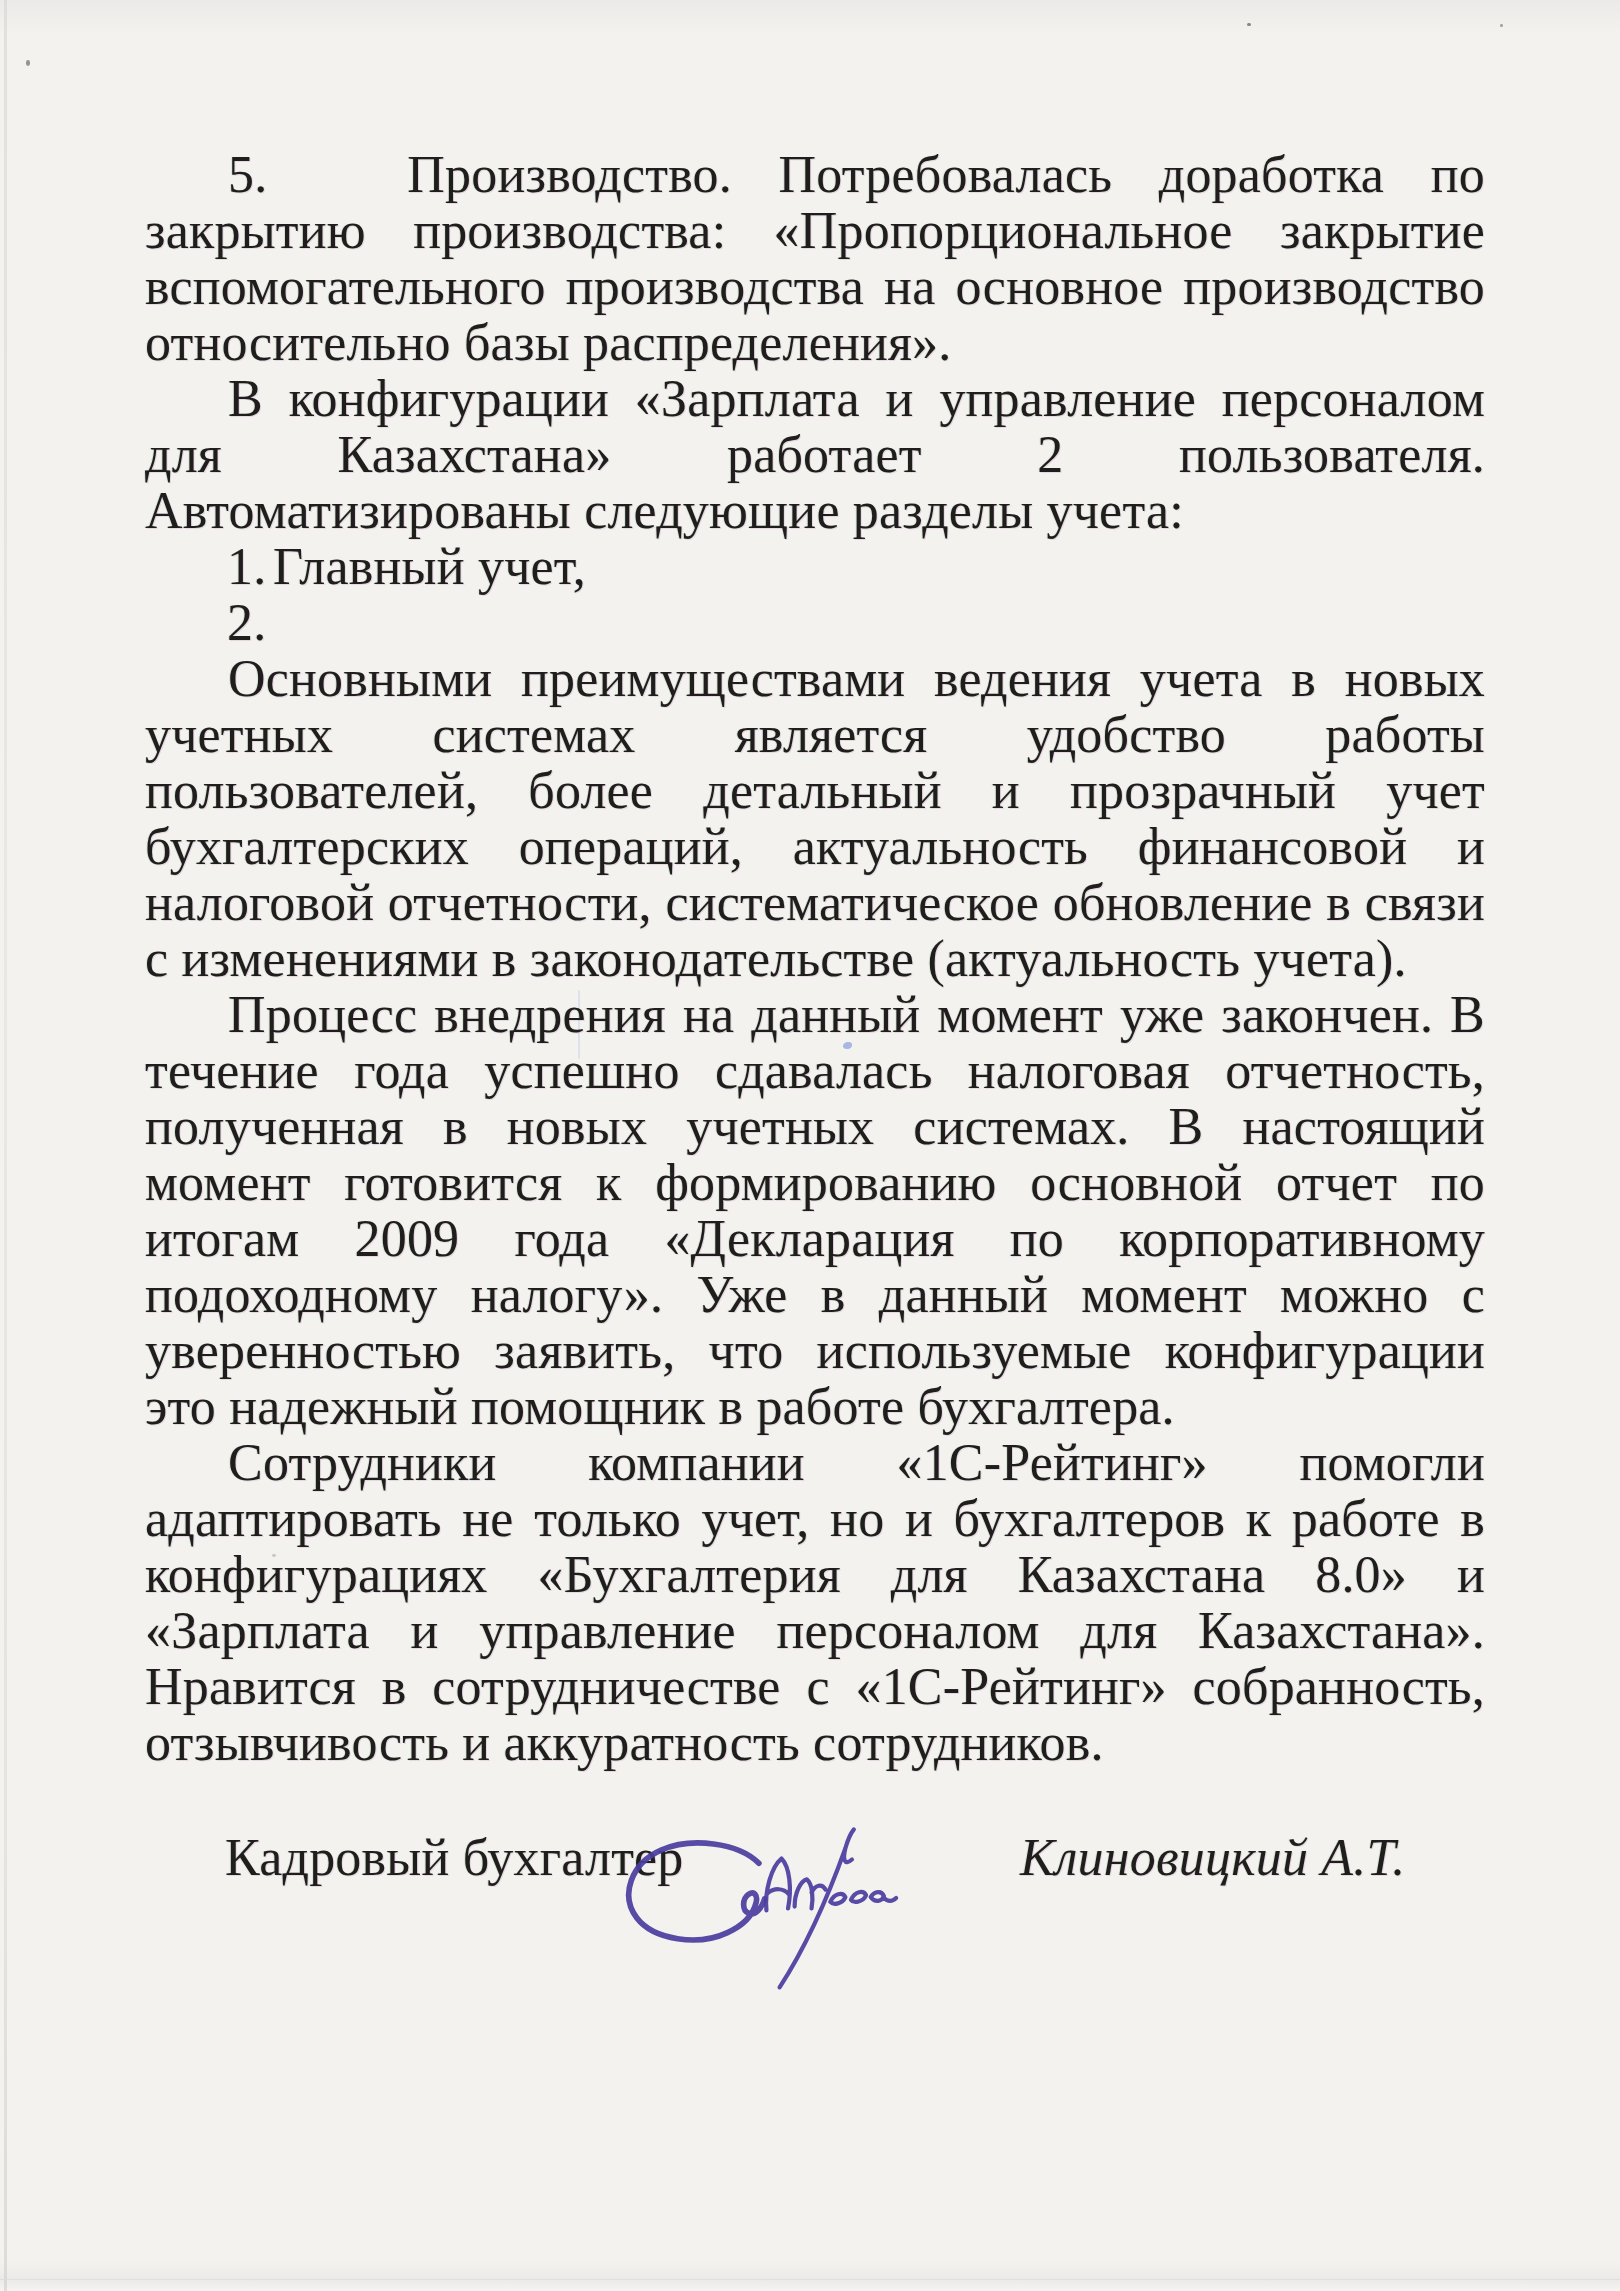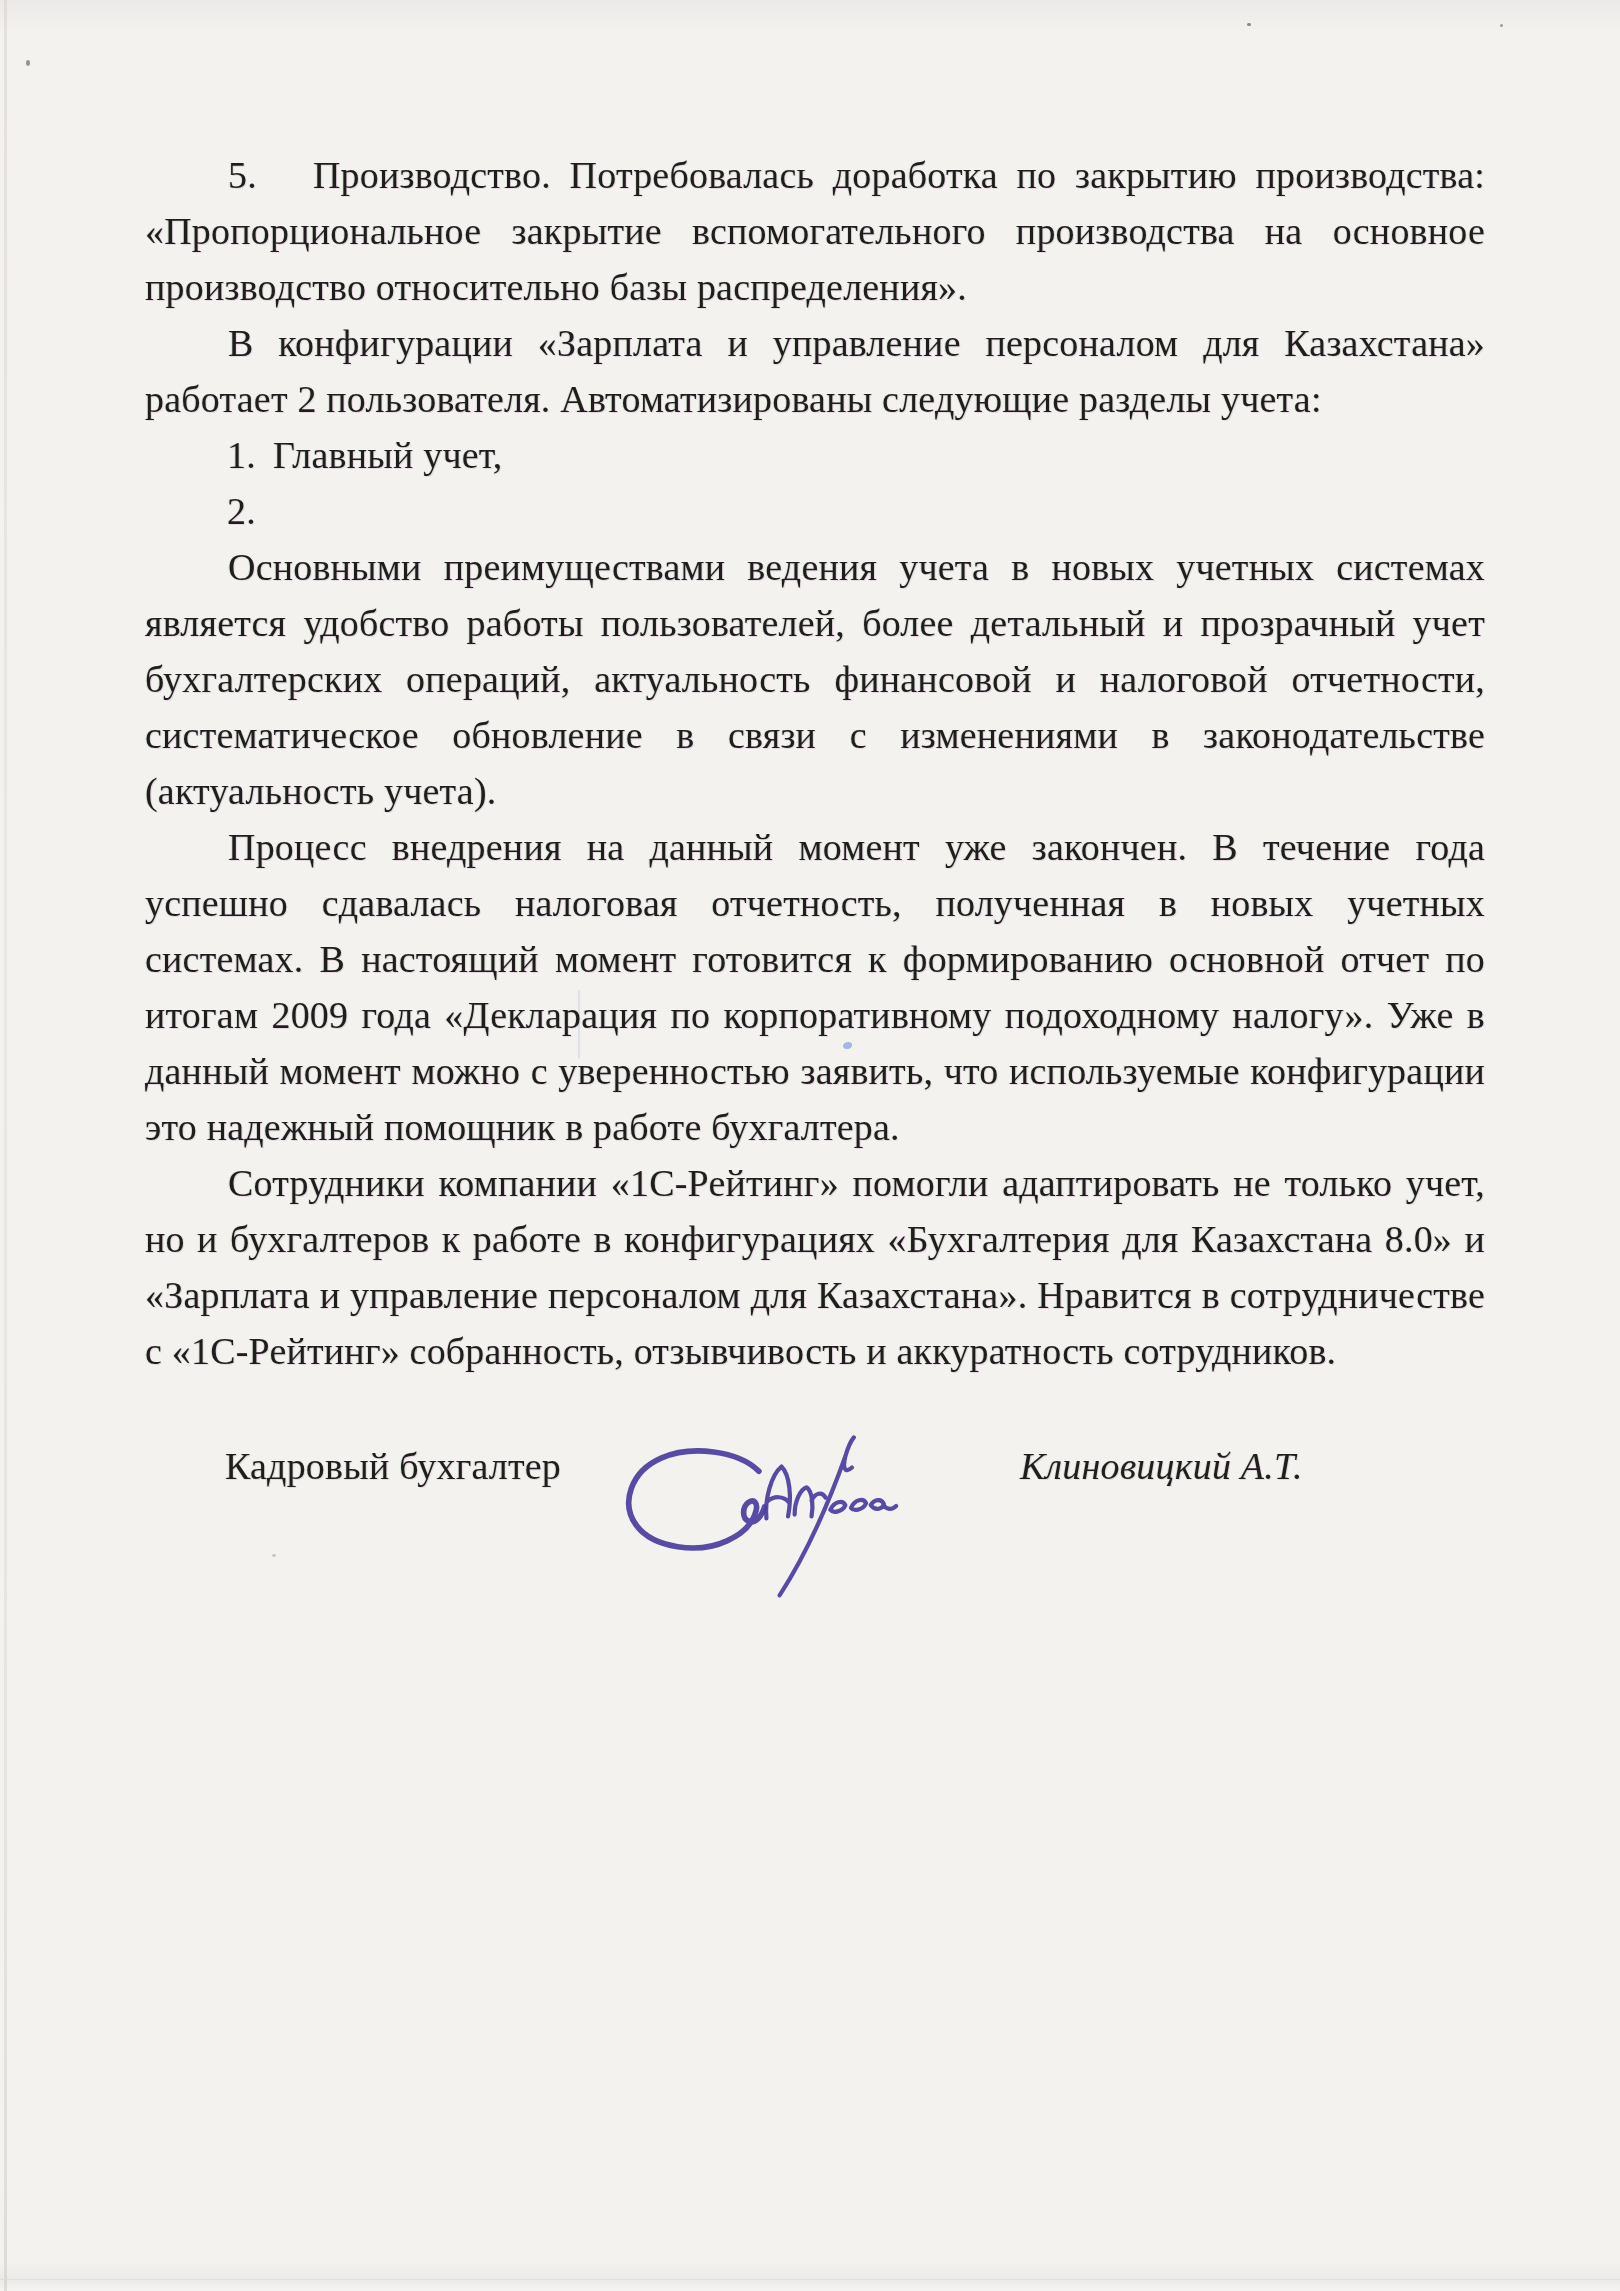--- a/index.html
+++ b/index.html
@@ -33,21 +33,21 @@
     left: 0; bottom: 11.8px;
     width: 100%; height: 1px;
     background: #dddcda;
     opacity: .8;
   }
   .content {
     position: absolute;
     left: 145px;
     top: 147px;
     width: 1340px;
-    font-size: 38px;
+    font-size: 52px;
     line-height: 56px;
     letter-spacing: 0.2px;
     
     text-shadow: 1px 0.5px 0 rgba(150, 50, 150, 0.14), -1px -0.5px 0 rgba(60, 140, 60, 0.14);
   }
   .para {
     margin: 0;
     text-indent: 83px;
     text-align: justify;
     text-align-last: left;

